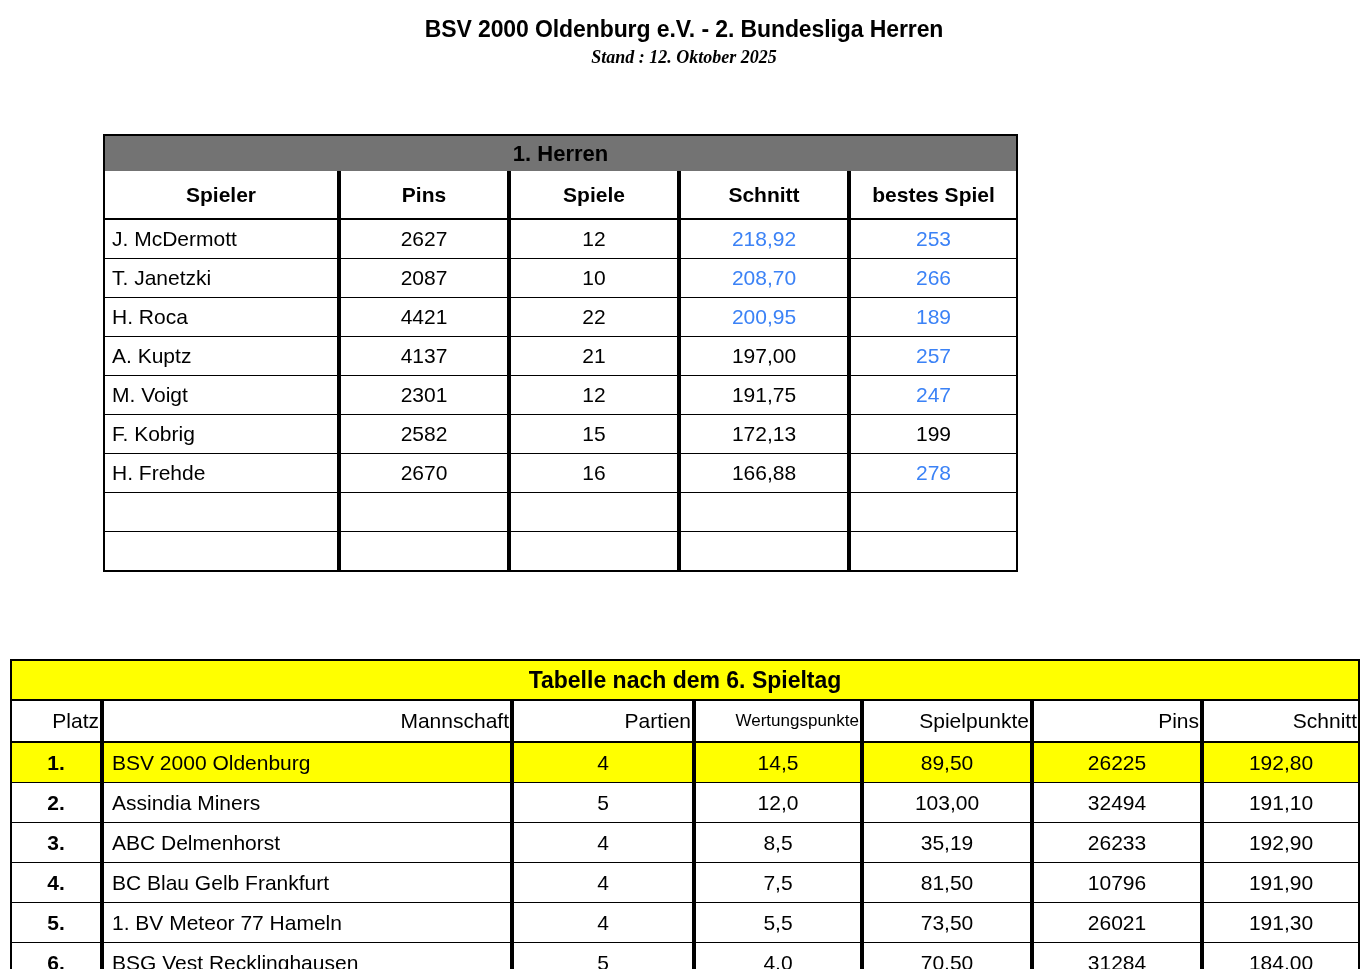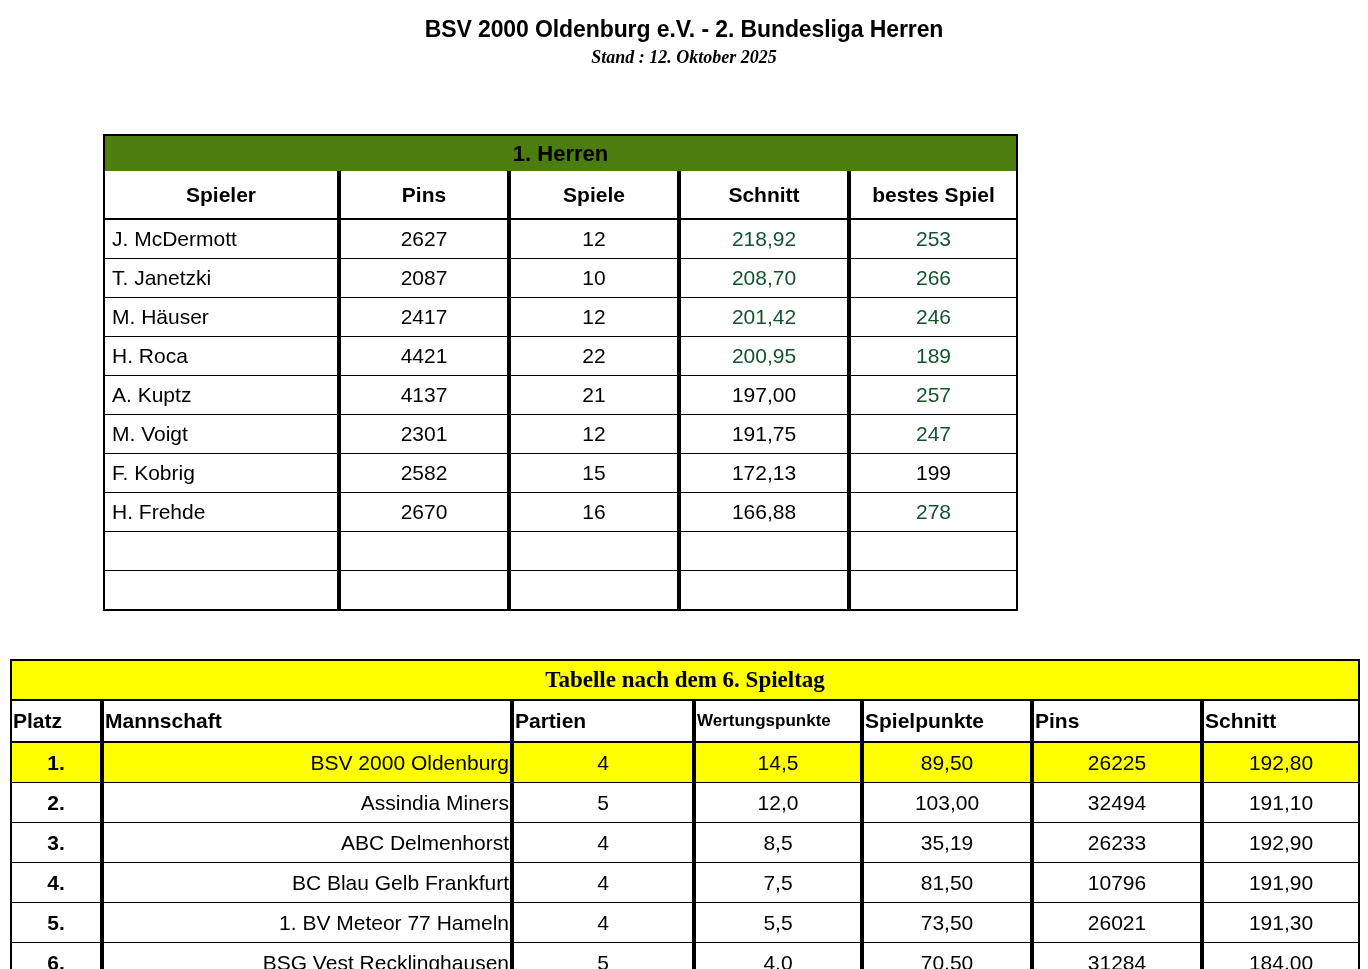--- a/index.html
+++ b/index.html
@@ -43,21 +43,21 @@
   }
   table.grid {
     border-collapse: separate;
     border-spacing: 0;
     table-layout: fixed;
   }
   .t1 {
     width: 915px;
   }
   .t1 .banner {
-    background: #4d7c0f;
+    background: #737373;
     text-align: center;
     font-size: 22px;
     font-weight: bold;
     height: 33px;
     border: 2px solid #000000;
     border-bottom: none;
   }
   .t1 th.colhead {
     font-size: 21px;
     font-weight: bold;
@@ -79,21 +79,21 @@
     border-bottom: 1px solid #000000;
     margin-left: 48px;
   }
   .t1 td.cell.name {
     text-align: left;
     padding-left: 7px;
   }
   .t1 tr.last td.cell {
     border-bottom: 2px solid #000000;
   }
-  .red { color: #14532d; }
+  .red { color: #3b82f6; }
 
   
   .t1 col.c-name  { width: 236px; }
   .t1 col.c-pins  { width: 170px; }
   .t1 col.c-games { width: 170px; }
   .t1 col.c-avg   { width: 170px; }
   .t1 col.c-best  { width: 169px; }
 
   
   .table2-wrap {
@@ -104,47 +104,46 @@
   }
   .t2 { width: 1350px; }
   .t2 .banner {
     background: #ffff00;
     text-align: center;
     font-size: 23px;
     font-weight: bold;
     height: 36px;
     border: 2px solid #000000;
     border-bottom: none;
-    font-family: Liberation Serif, serif;
   }
   .t2 th.colhead {
     font-size: 21px;
-    font-weight: bold;
-    text-align: left;
+    font-weight: normal;
+    text-align: right;
     height: 38px;
     vertical-align: middle;
     border-left: 2px solid #000000;
     border-right: 2px solid #000000;
     border-top: 2px solid #000000;
     border-bottom: 2px solid #000000;
   }
   .t2 th.colhead.small {
     font-size: 17px;
   }
   .t2 td.cell {
     font-size: 21px;
     text-align: center;
     height: 37px;
     vertical-align: middle;
     border-left: 2px solid #000000;
     border-right: 2px solid #000000;
     border-bottom: 1px solid #000000;
   }
   .t2 td.cell.team {
-    text-align: right;
+    text-align: left;
     padding-left: 8px;
   }
   .t2 td.cell.rank {
     font-weight: bold;
   }
   .t2 tr.highlight td.cell {
     background: #ffff00;
   }
   .t2 tr.last td.cell {
     border-bottom: 2px solid #000000;
@@ -194,27 +193,20 @@
           <td class="cell">12</td>
           <td class="cell red">218,92</td>
           <td class="cell red">253</td>
         </tr>
         <tr>
           <td class="cell name">T. Janetzki</td>
           <td class="cell">2087</td>
           <td class="cell">10</td>
           <td class="cell red">208,70</td>
           <td class="cell red">266</td>
-        </tr>
-        <tr>
-          <td class="cell name">M. Häuser</td>
-          <td class="cell">2417</td>
-          <td class="cell">12</td>
-          <td class="cell red">201,42</td>
-          <td class="cell red">246</td>
         </tr>
         <tr>
           <td class="cell name">H. Roca</td>
           <td class="cell">4421</td>
           <td class="cell">22</td>
           <td class="cell red">200,95</td>
           <td class="cell red">189</td>
         </tr>
         <tr>
           <td class="cell name">A. Kuptz</td>

